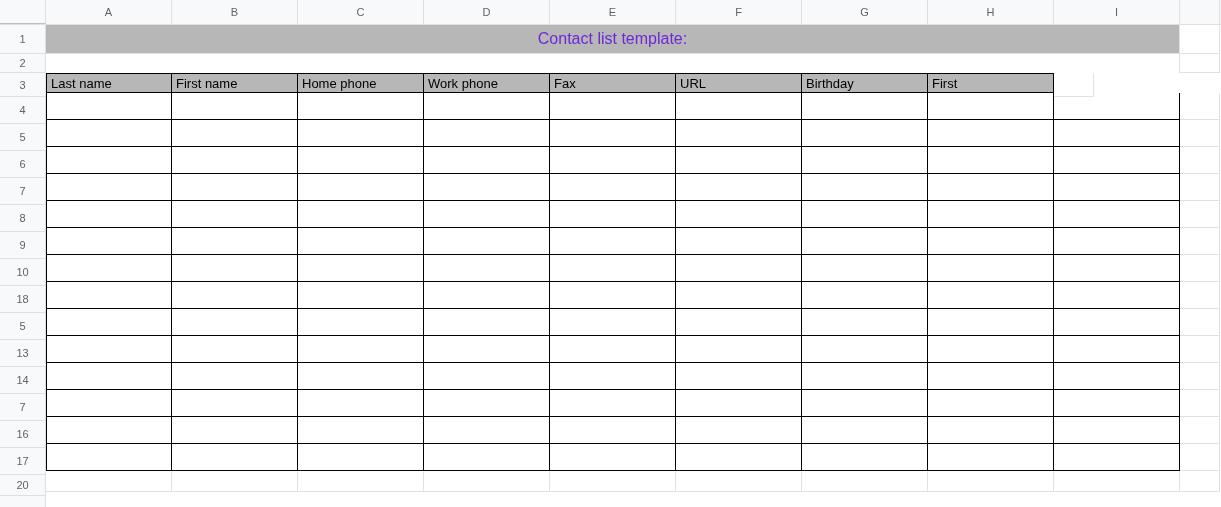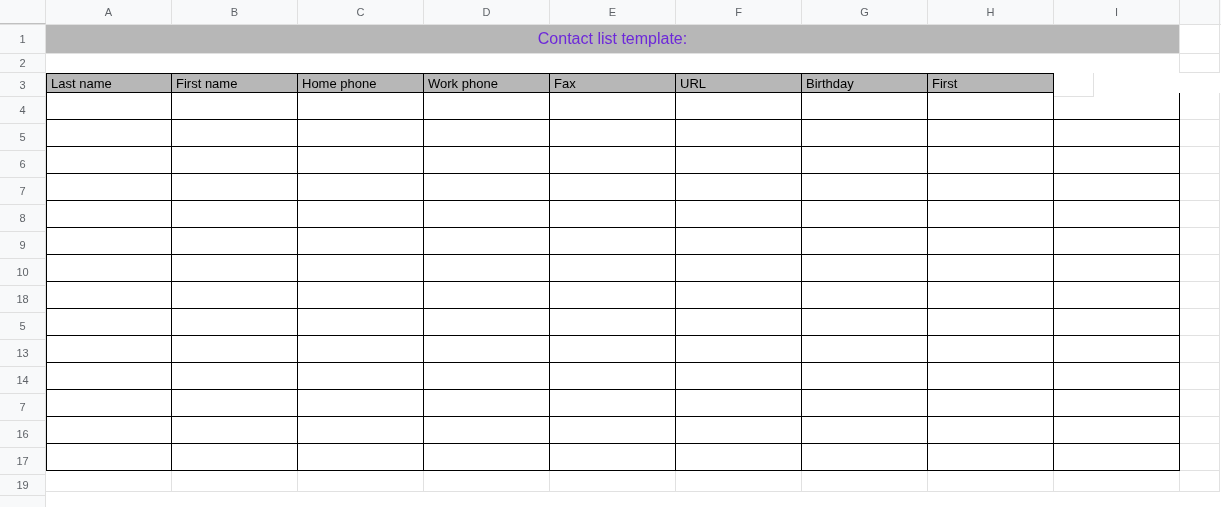--- a/index.html
+++ b/index.html
@@ -173,21 +173,21 @@
       <div class="row-header rh-data">8</div>
       <div class="row-header rh-data">9</div>
       <div class="row-header rh-data">10</div>
       <div class="row-header rh-data">18</div>
       <div class="row-header rh-data">5</div>
       <div class="row-header rh-data">13</div>
       <div class="row-header rh-data">14</div>
       <div class="row-header rh-data">7</div>
       <div class="row-header rh-data">16</div>
       <div class="row-header rh-data">17</div>
-      <div class="row-header rh-18">19</div>
+      <div class="row-header rh-18">20</div>
     </div>
 
     <div class="grid">
 
       <div class="row title-row">
         <div class="cell title-cell" style="width:1134px">Contact list template:</div>
         <div class="cell extra-col" style="height:29px"></div>
       </div>
 
       <div class="row spacer-row">

